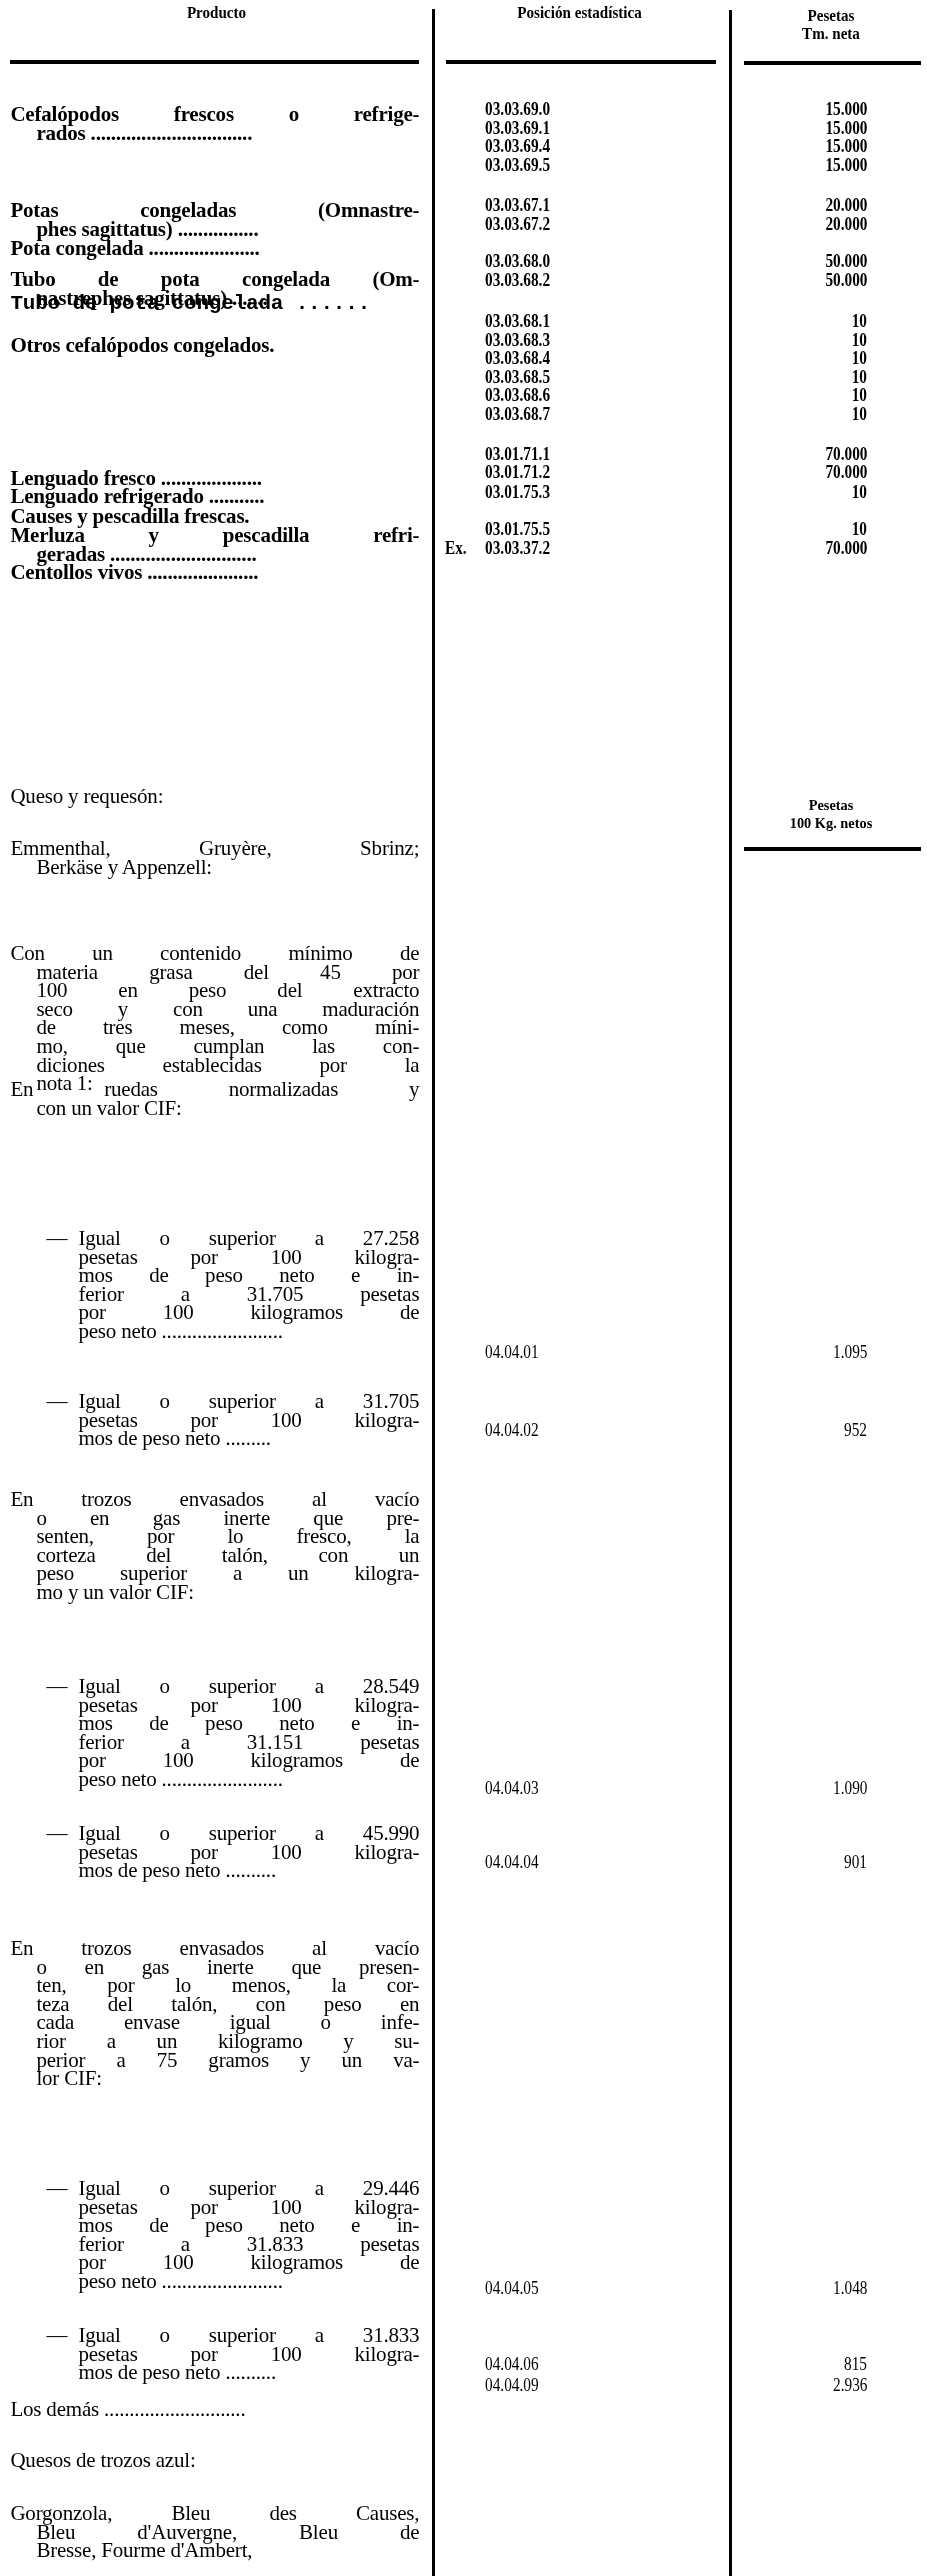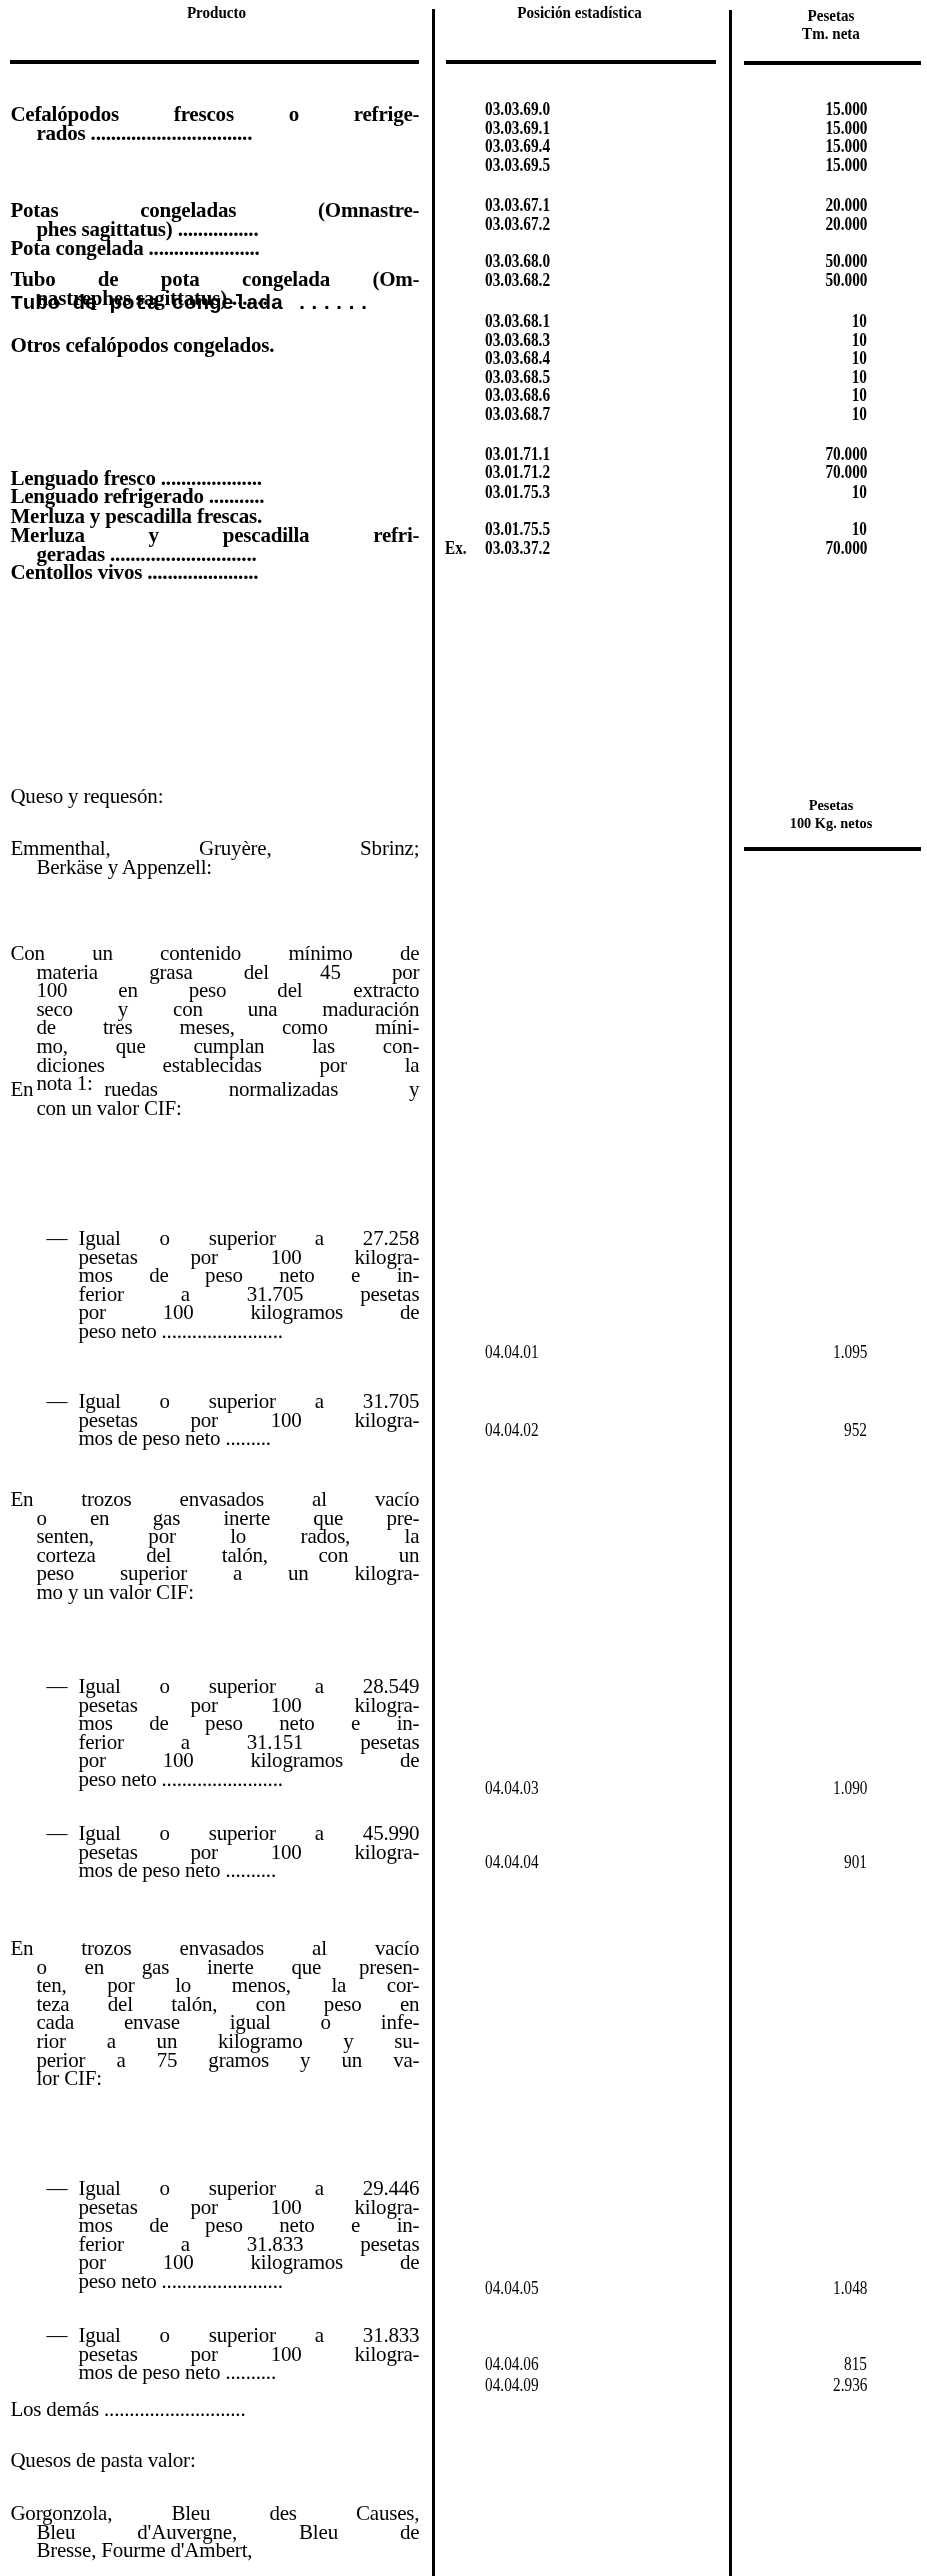--- a/index.html
+++ b/index.html
@@ -101,21 +101,21 @@
         <span class="ln last">Lenguado fresco ....................</span>
       </div>
       <div class="c2" style="top: 445px;">03.01.71.1</div>
       <div class="c3" style="top: 445px;">70.000</div>
       <div class="c1 bold" style="top: 463px;">
         <span class="ln last">Lenguado refrigerado ...........</span>
       </div>
       <div class="c2" style="top: 463px;">03.01.71.2</div>
       <div class="c3" style="top: 463px;">70.000</div>
       <div class="c1 bold" style="top: 483px;">
-        <span class="ln last">Merluza y pescadilla frescas.</span>
+        <span class="ln last">Causes y pescadilla frescas.</span>
       </div>
       <div class="c2" style="top: 483px;">03.01.75.3</div>
       <div class="c3" style="top: 483px;">10</div>
       <div class="c1 bold" style="top: 502px;">
         <span class="ln">Merluza y pescadilla refri-</span>
         <span class="ln last ind1">geradas .............................</span>
       </div>
       <div class="c2" style="top: 520px;">03.01.75.5</div>
       <div class="c3" style="top: 520px;">10</div>
       <div class="c1 bold" style="top: 539px;">
@@ -160,21 +160,21 @@
         <span class="dash">—</span>
         <span class="ln ind2">Igual o superior a 31.705</span>
         <span class="ln ind2">pesetas por 100 kilogra-</span>
         <span class="ln last ind2">mos de peso neto .........</span>
       </div>
       <div class="c2 light" style="top: 1421px;">04.04.02</div>
       <div class="c3 light" style="top: 1421px;">952</div>
       <div class="c1" style="top: 1466px;">
         <span class="ln">En trozos envasados al vacío</span>
         <span class="ln ind1">o en gas inerte que pre-</span>
-        <span class="ln ind1">senten, por lo rados, la</span>
+        <span class="ln ind1">senten, por lo fresco, la</span>
         <span class="ln ind1">corteza del talón, con un</span>
         <span class="ln ind1">peso superior a un kilogra-</span>
         <span class="ln last ind1">mo y un valor CIF:</span>
       </div>
       <div class="c1" style="top: 1653px;">
         <span class="dash">—</span>
         <span class="ln ind2">Igual o superior a 28.549</span>
         <span class="ln ind2">pesetas por 100 kilogra-</span>
         <span class="ln ind2">mos de peso neto e in-</span>
         <span class="ln ind2">ferior a 31.151 pesetas</span>
@@ -219,21 +219,21 @@
         <span class="ln last ind2">mos de peso neto ..........</span>
       </div>
       <div class="c2 light" style="top: 2355px;">04.04.06</div>
       <div class="c3 light" style="top: 2355px;">815</div>
       <div class="c1" style="top: 2376px;">
         <span class="ln last">Los demás ............................</span>
       </div>
       <div class="c2 light" style="top: 2376px;">04.04.09</div>
       <div class="c3 light" style="top: 2376px;">2.936</div>
       <div class="c1" style="top: 2427px;">
-        <span class="ln last">Quesos de pasta valor:</span>
+        <span class="ln last">Quesos de trozos azul:</span>
       </div>
       <div class="c1" style="top: 2480px;">
         <span class="ln">Gorgonzola, Bleu des Causes,</span>
         <span class="ln ind1">Bleu d'Auvergne, Bleu de</span>
         <span class="ln last ind1">Bresse, Fourme d'Ambert,</span>
       </div>
     </div>
 </div>
 
 

